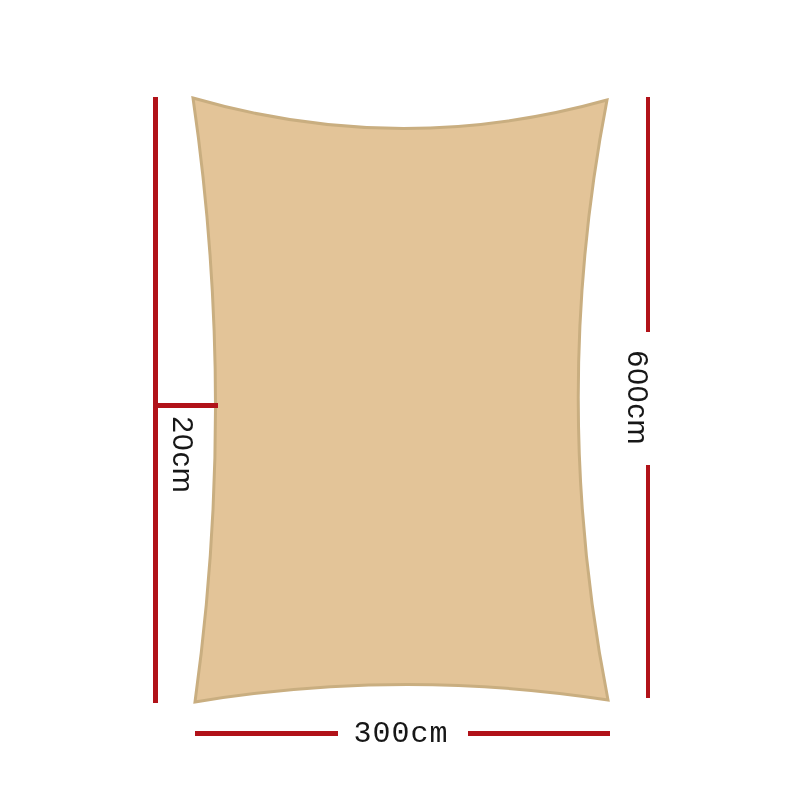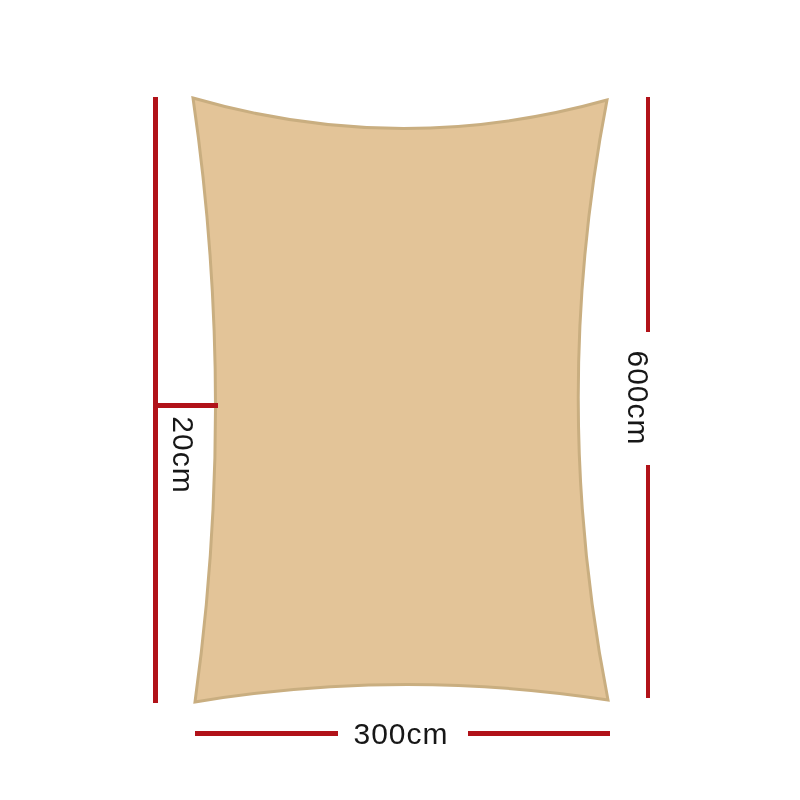--- a/index.html
+++ b/index.html
@@ -38,20 +38,21 @@
     color: #171717;
     font-size: 30px;
     letter-spacing: 1px;
     white-space: nowrap;
     line-height: 1;
   }
   #width-label {
     left: 401px;
     top: 734px;
     transform: translate(-50%, -50%);
+    font-family: Liberation Mono, monospace;
   }
   #height-label {
     left: 638px;
     top: 398px;
     transform: translate(-50%, -50%) rotate(90deg);
   }
   #left-tick-label {
     left: 183px;
     top: 455px;
     transform: translate(-50%, -50%) rotate(90deg);

